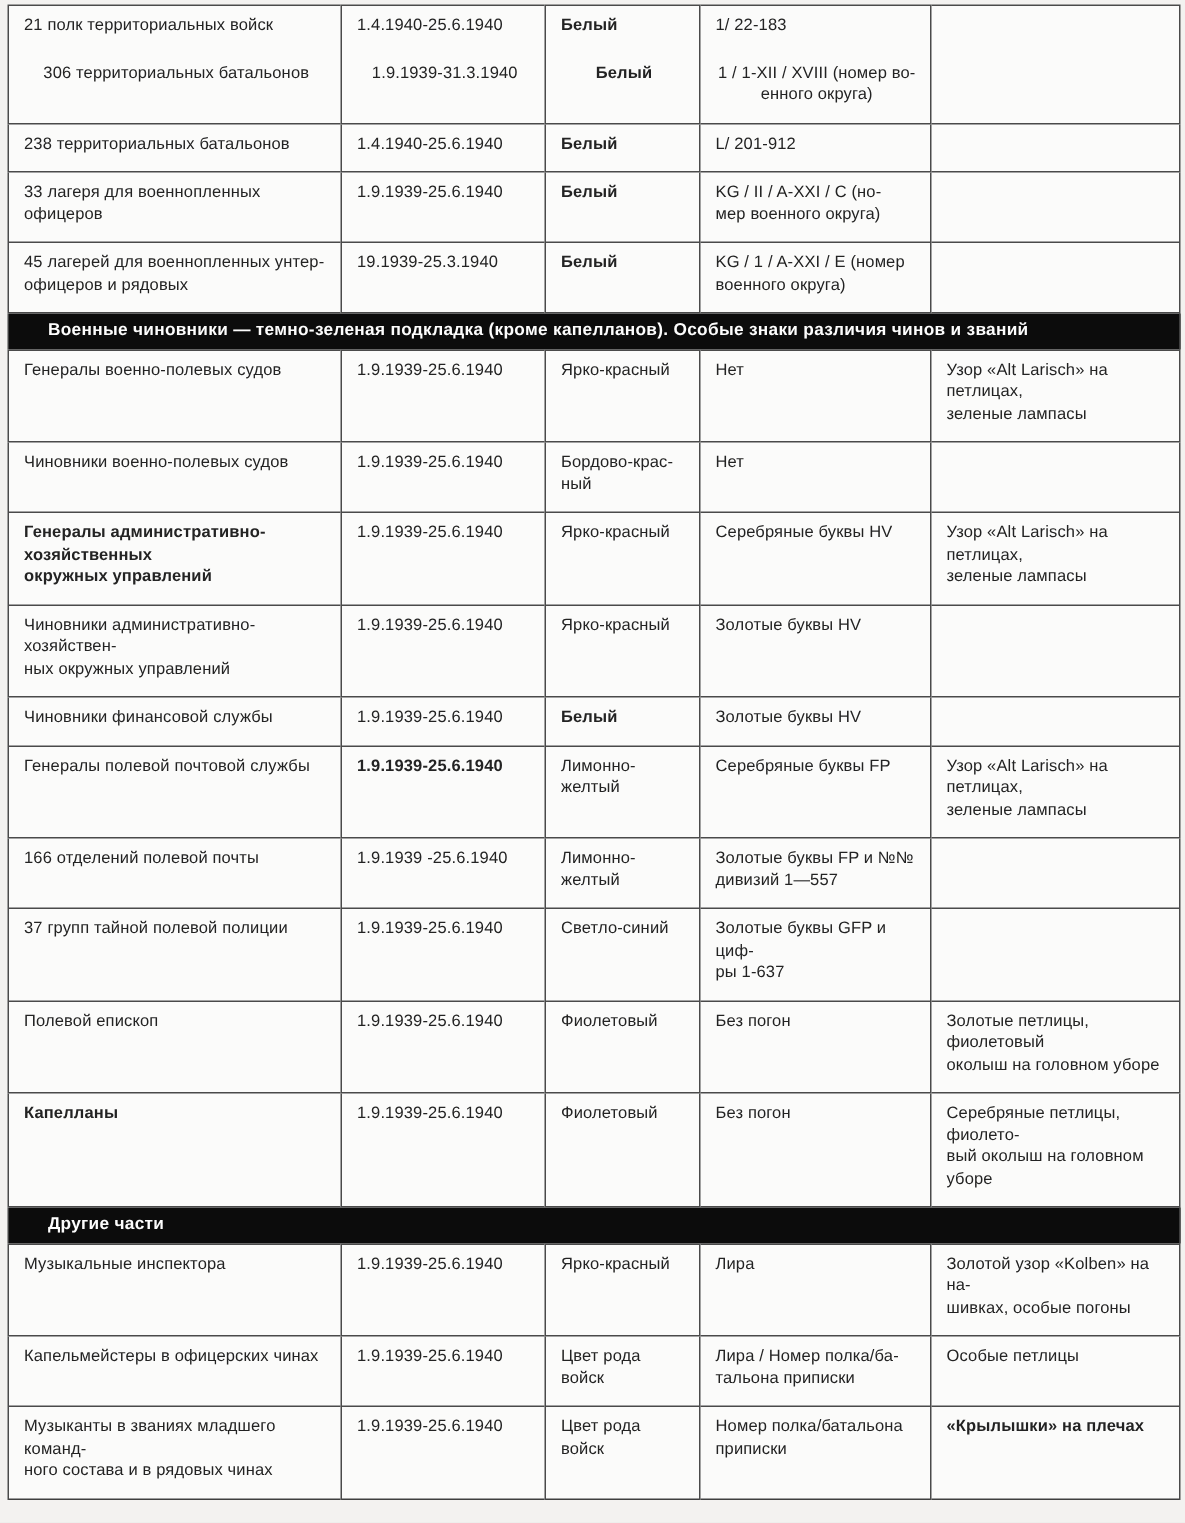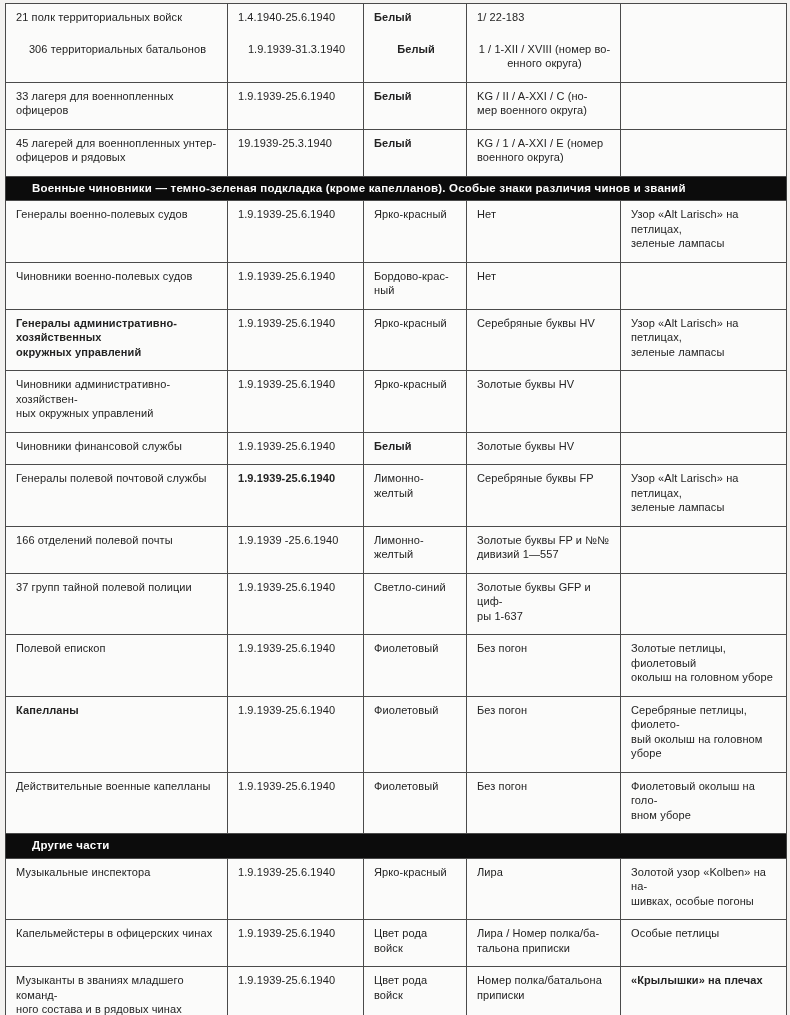--- a/index.html
+++ b/index.html
@@ -73,20 +73,27 @@
         </tr>
         <tr class="data-row no-top">
           <td>306  территориальных  батальонов</td>
           <td>1.9.1939-31.3.1940</td>
           <td class="b">Белый</td>
           <td>1 / 1-XII / XVIII (номер во-
 енного округа)</td>
           <td></td>
         </tr>
         <tr class="data-row">
+          <td>238  территориальных  батальонов</td>
+          <td>1.4.1940-25.6.1940</td>
+          <td class="b">Белый</td>
+          <td>L/  201-912</td>
+          <td></td>
+        </tr>
+        <tr class="data-row">
           <td>33  лагеря  для  военнопленных  офицеров</td>
           <td>1.9.1939-25.6.1940</td>
           <td class="b">Белый</td>
           <td>KG / II / A-XXI / C (но-
 мер военного округа)</td>
           <td></td>
         </tr>
         <tr class="data-row">
           <td>45 лагерей для военнопленных унтер-
 офицеров и рядовых</td>
@@ -172,28 +179,20 @@
 околыш на головном уборе</td>
         </tr>
         <tr class="data-row">
           <td class="b">Капелланы</td>
           <td>1.9.1939-25.6.1940</td>
           <td>Фиолетовый</td>
           <td>Без погон</td>
           <td>Серебряные петлицы, фиолето-
 вый околыш на головном уборе</td>
         </tr>
-        <tr class="data-row">
-          <td>Действительные  военные  капелланы</td>
-          <td>1.9.1939-25.6.1940</td>
-          <td>Фиолетовый</td>
-          <td>Без погон</td>
-          <td>Фиолетовый околыш на голо-
-вном уборе</td>
-        </tr>
         <tr class="section-row">
           <td colspan="5" class="section-cell">Другие части</td>
         </tr>
         <tr class="data-row">
           <td>Музыкальные  инспектора</td>
           <td>1.9.1939-25.6.1940</td>
           <td>Ярко-красный</td>
           <td>Лира</td>
           <td>Золотой узор «Kolben» на на-
 шивках, особые погоны</td>

